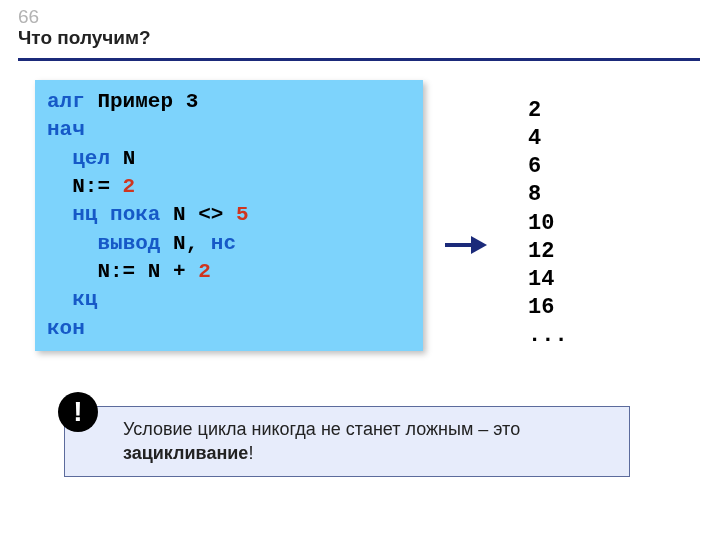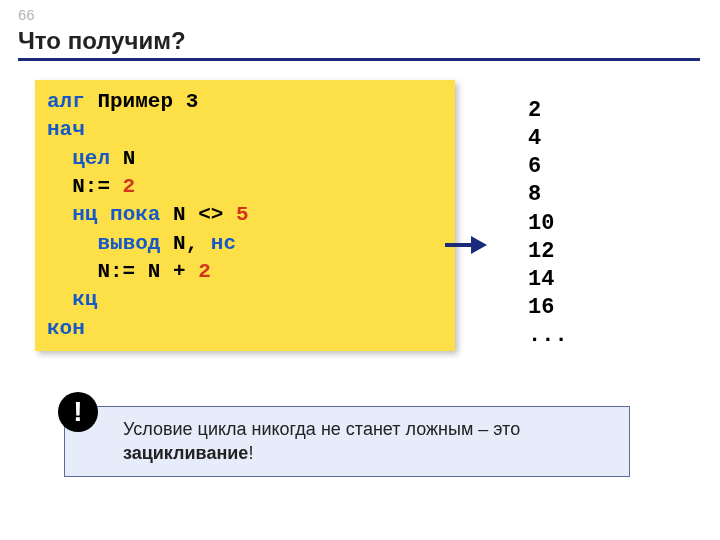--- a/index.html
+++ b/index.html
@@ -15,43 +15,43 @@
     position: absolute;
     top: 6px;
     left: 18px;
     right: 18px;
     display: flex;
     justify-content: space-between;
     color: #b3b3b3;
     font-style: italic;
     font-size: 14px;
   }
-  .page-num { font-style: normal; font-size: 15px; text-align: right; }
+  .page-num { font-style: normal; font-size: 19px; text-align: right; }
   .slide-title {
     position: absolute;
     top: 27px;
     left: 18px;
-    font-size: 24px;
+    font-size: 19px;
     font-weight: bold;
     color: #222;
   }
   .rule {
     position: absolute;
     top: 58px;
     left: 18px;
     width: 682px;
     height: 3px;
     background: #1b2a7a;
   }
   .code-box {
     position: absolute;
     top: 80px;
     left: 35px;
-    width: 420px;
-    background: #fde047;
+    width: 388px;
+    background: #7dd3fc;
     padding: 8px 10px 8px 12px;
     box-shadow: 3px 3px 6px rgba(0,0,0,0.25);
     font-family: "Courier New", monospace;
     font-size: 21px;
     font-weight: bold;
     line-height: 1.35;
     white-space: pre;
     color: #000;
   }
   .kw { color: #1659c7; }

